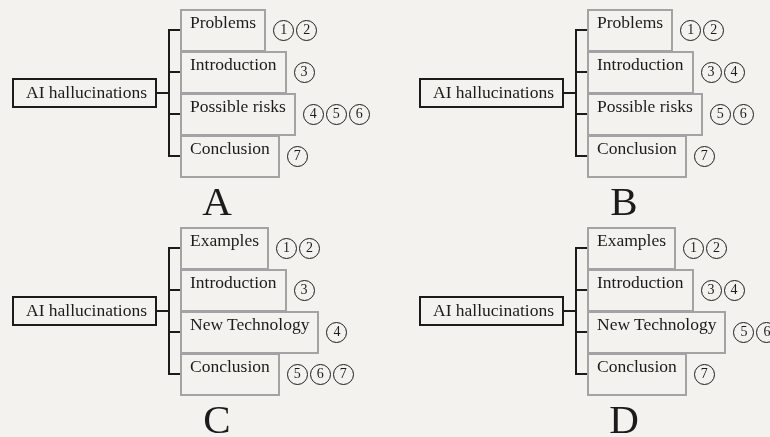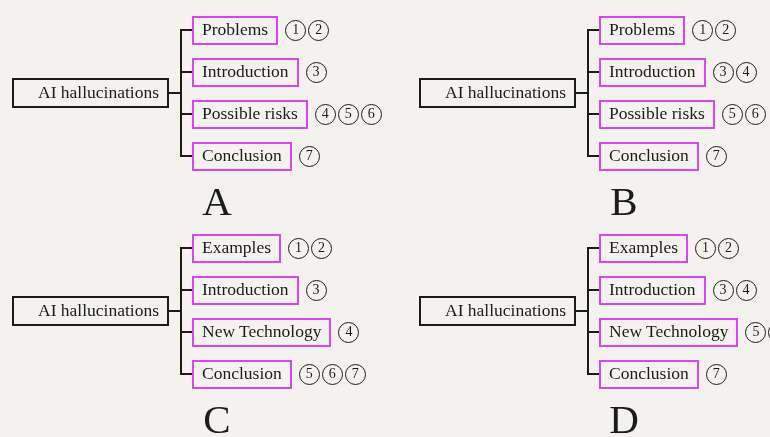--- a/index.html
+++ b/index.html
@@ -27,21 +27,21 @@
     align-items: flex-start;
   }
   .panel.col1 { padding-left: 12px; }
   .panel.col2 { padding-left: 34px; }
   .tree {
     display: flex;
     align-items: center;
   }
   .root-box {
     border: 2px solid #1b1b1b;
-    padding: 2px 8px 3px 24px;
+    padding: 2px 8px 3px 12px;
     font-size: 17.5px;
     white-space: nowrap;
     background: transparent;
   }
   .root-link {
     width: 11px;
     height: 2px;
     background: #1b1b1b;
     flex: 0 0 auto;
   }
@@ -63,22 +63,22 @@
     display: flex;
     align-items: center;
   }
   .stub {
     width: 12px;
     height: 2px;
     background: #1b1b1b;
     flex: 0 0 auto;
   }
   .branch-box {
-    border: 2px solid #d946ef;
-    padding: 1px 8px 3px 8px;
+    border: 2px solid #a3a3a3;
+    padding: 1px 8px 17px 8px;
     font-size: 17.5px;
     white-space: nowrap;
   }
   .nums {
     margin-left: 7px;
     display: flex;
     gap: 2px;
     align-items: center;
   }
   .num {

